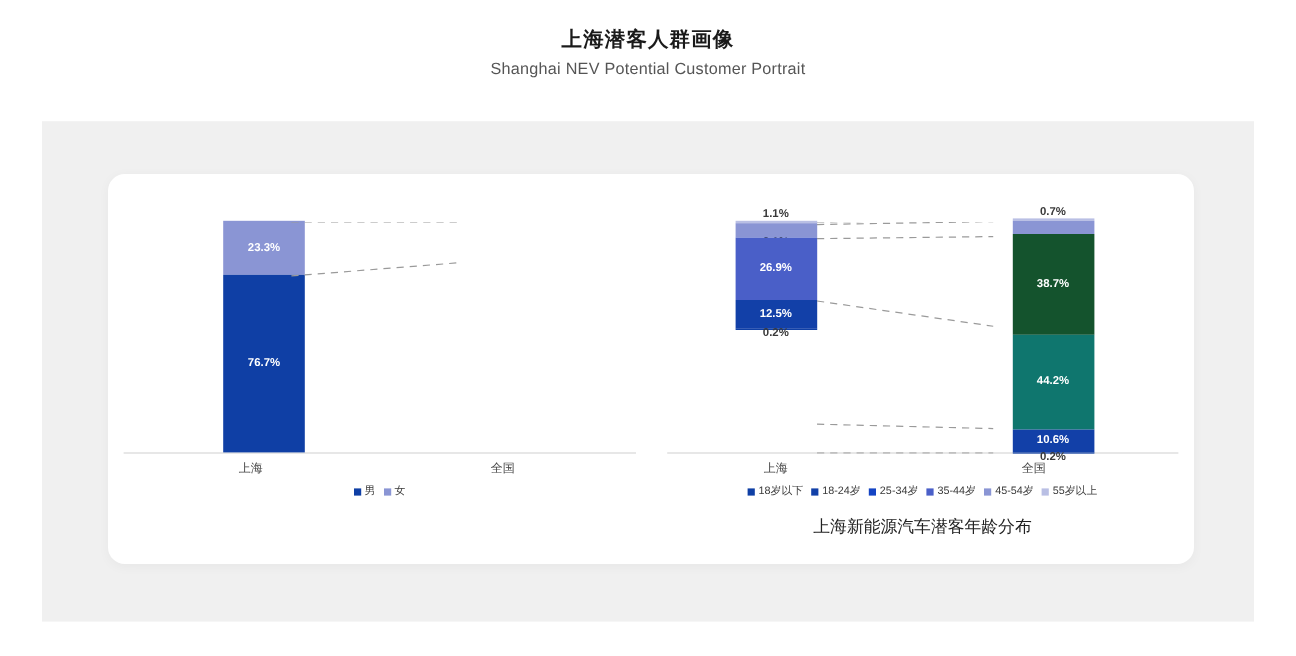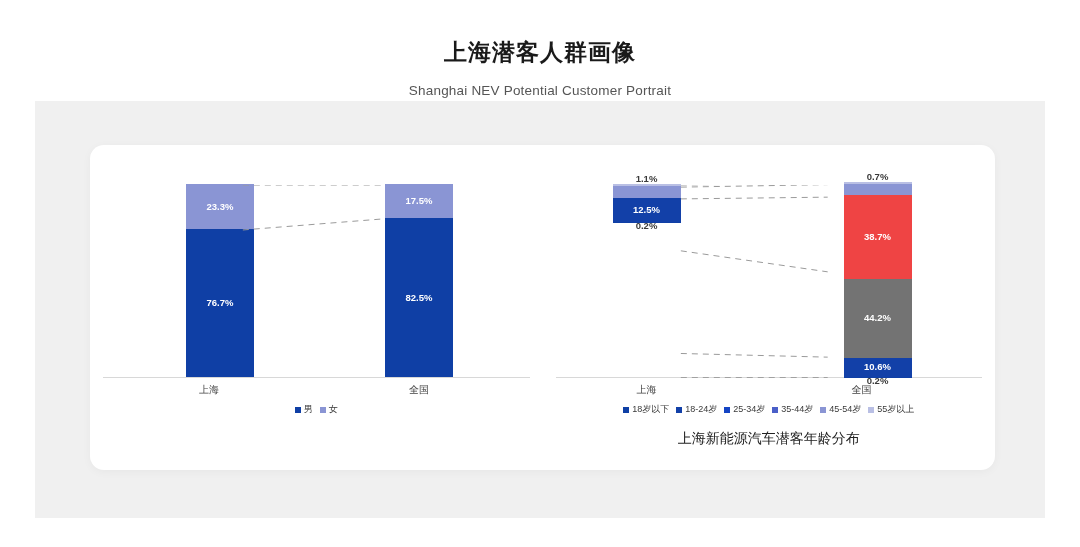--- a/index.html
+++ b/index.html
@@ -3,21 +3,21 @@
 <meta charset="utf-8">
 <style>
   html,body{margin:0;padding:0;}
   body{
     width:1080px;height:547px;background:#ffffff;
     font-family:"Liberation Sans","DejaVu Sans",sans-serif;
     overflow:hidden;position:relative;
   }
   .header{text-align:center;padding-top:22px;}
   .header h1{
-    margin:16px;font-size:23px;font-weight:bold;color:#1a1a1a;
+    margin:0;font-size:17px;font-weight:bold;color:#1a1a1a;
     letter-spacing:1px;line-height:1.25;
   }
   .header .subtitle{
     margin-top:7px;font-size:13.5px;color:#555;letter-spacing:.2px;
   }
 
   .gray-panel{
     position:absolute;left:35px;top:101px;width:1010px;height:417px;
     background:#f0f0f0;
   }
@@ -100,28 +100,20 @@
     <div class="plot" id="plot-0">
       <div class="axis-line"></div>
     <div class="bar" style="left: 85px; width: 68px; height: 193px; padding-left: 11px;">
           <div class="seg" style="height: 44.969px; background: rgb(138, 149, 212);">
             <span class="seg-label" style="color: rgb(255, 255, 255);">23.3%</span>
           </div>
           <div class="seg" style="height: 148.031px; background: rgb(15, 63, 165);">
             <span class="seg-label" style="color: rgb(255, 255, 255);">76.7%</span>
           </div>
         </div>
-        <div class="bar" style="left: 295px; width: 68px; height: 193px;">
-          <div class="seg" style="height: 33.775px; background: rgb(138, 149, 212);">
-            <span class="seg-label" style="color: rgb(255, 255, 255);">17.5%</span>
-          </div>
-          <div class="seg" style="height: 159.225px; background: rgb(15, 63, 165);">
-            <span class="seg-label" style="color: rgb(255, 255, 255);">82.5%</span>
-          </div>
-        </div>
         <svg class="connector" viewBox="0 0 453 193" preserveAspectRatio="none">
           <line x1="153" y1="44.968999999999994" x2="295" y2="33.775000000000006" stroke="#9a9a9a" stroke-width="1" stroke-dasharray="6 5"></line>
           <line x1="153" y1="0" x2="295" y2="0" stroke="#9a9a9a" stroke-width="1" stroke-dasharray="6 5"></line>
         </svg>
       </div>
     <div class="xlabels" id="xlab-0">
         <div class="xlabel" style="left: 119px;">上海</div>
         <div class="xlabel" style="left: 329px;">全国</div>
       </div>
     <div class="legend" id="leg-0">
@@ -139,38 +131,41 @@
   <div class="chart-block">
     <div class="plot" id="plot-1">
       <div class="axis-line"></div>
     <div class="bar" style="left: 70px; width: 68px; height: 193px;">
           <div class="seg" style="height: 2.123px; background: rgb(185, 191, 228);">
             <span class="seg-label out-top" style="color: rgb(58, 58, 58); top: -10px; position: absolute;">1.1%</span>
           </div>
           <div class="seg" style="height: 11.773px; background: rgb(138, 149, 212);">
             <span class="seg-label out-bottom" style="color: rgb(58, 58, 58); top: 10.773px; position: absolute;">6.1%</span>
           </div>
+          <div class="seg" style="height: 51.917px; background: rgb(74, 95, 200);">
+            <span class="seg-label" style="color: rgb(255, 255, 255);">26.9%</span>
+          </div>
           <div class="seg" style="height: 24.125px; background: rgb(18, 64, 168);">
             <span class="seg-label" style="color: rgb(255, 255, 255);">12.5%</span>
           </div>
           <div class="seg" style="height: 0.386px; background: rgb(15, 63, 165);">
             <span class="seg-label out-bottom" style="color: rgb(58, 58, 58); top: -0.614px; position: absolute;">0.2%</span>
           </div>
         </div>
         <div class="bar" style="left: 301px; width: 68px; height: 194.737px;">
           <div class="seg" style="height: 1.351px; background: rgb(185, 191, 228);">
             <span class="seg-label out-top" style="color: rgb(58, 58, 58); top: -10px; position: absolute;">0.7%</span>
           </div>
           <div class="seg" style="height: 12.545px; background: rgb(138, 149, 212);">
             <span class="seg-label out-bottom" style="color: rgb(58, 58, 58); top: 11.545px; position: absolute;">6.5%</span>
           </div>
-          <div class="seg" style="height: 90px; background: #ef4444;">
+          <div class="seg" style="height: 90px; background: #14532d;">
             <span class="seg-label" style="color: rgb(255, 255, 255);">38.7%</span>
           </div>
-          <div class="seg" style="height: 85.306px; background: #737373;">
+          <div class="seg" style="height: 85.306px; background: #0f766e;">
             <span class="seg-label" style="color: rgb(255, 255, 255);">44.2%</span>
           </div>
           <div class="seg" style="height: 20.458px; background: rgb(18, 64, 168);">
             <span class="seg-label" style="color: rgb(255, 255, 255);">10.6%</span>
           </div>
           <div class="seg" style="height: 0.386px; background: rgb(15, 63, 165);">
             <span class="seg-label out-bottom" style="color: rgb(58, 58, 58); top: -0.614px; position: absolute;">0.2%</span>
           </div>
         </div>
         <svg class="connector" viewBox="0 0 453 193" preserveAspectRatio="none">

